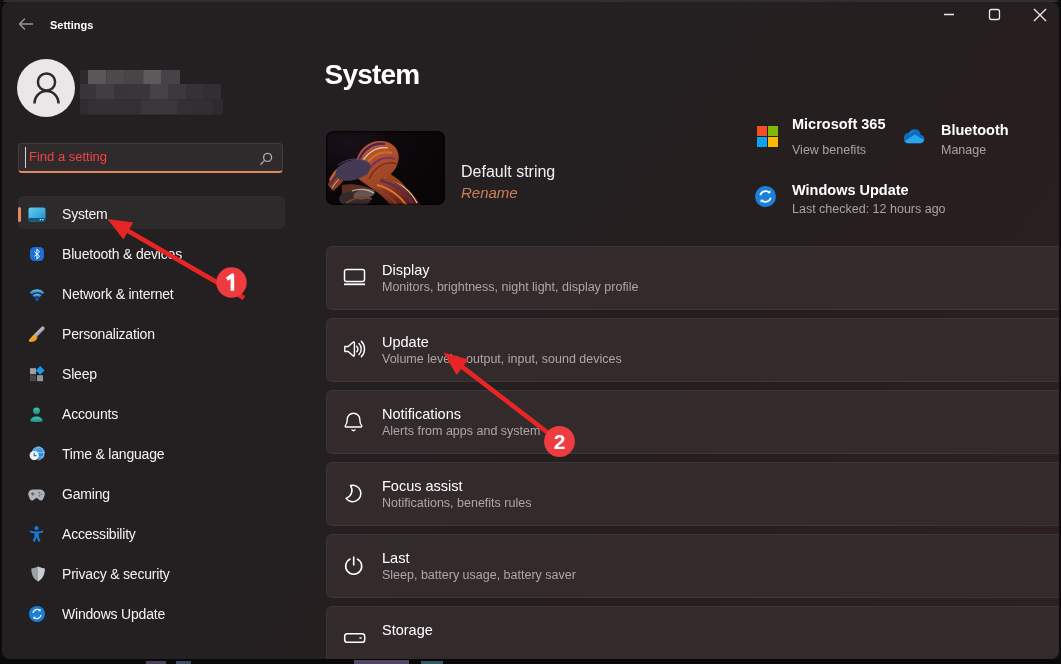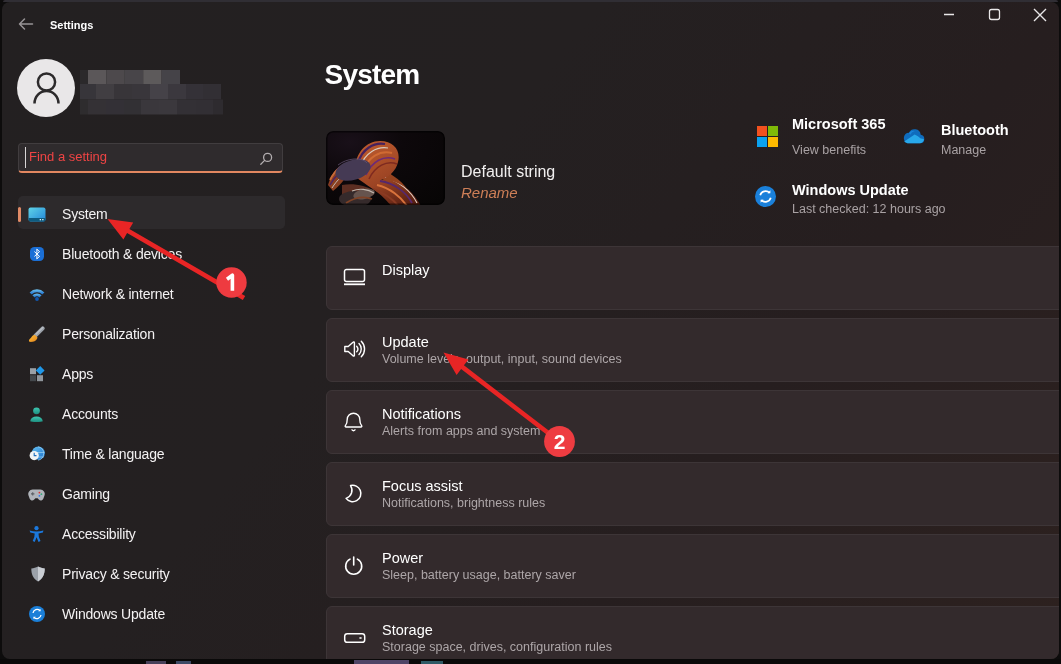--- a/index.html
+++ b/index.html
@@ -156,21 +156,21 @@
 </svg>
           <div class="lbl">Personalization</div>
         </div>
         <div class="navitem" style="top:356px">
           <svg width="16" height="16" viewBox="0 0 16 16" style="position:absolute;left:11px;top:10px">
  <rect x="1" y="2.2" width="6" height="6" fill="#9aa0a6"></rect>
  <rect x="1" y="9.2" width="6" height="6" fill="#44484c"></rect>
  <rect x="8" y="9.2" width="6" height="6" fill="#90969c"></rect>
  <rect x="8.1" y="1.3" width="6.2" height="6.2" transform="rotate(45 11.2 4.4)" fill="#1f97e8"></rect>
 </svg>
-          <div class="lbl">Apps</div>
+          <div class="lbl">Sleep</div>
         </div>
         <div class="navitem" style="top:396px">
           <svg width="15" height="15" viewBox="0 0 15 15" style="position:absolute;left:11px;top:11px">
  <defs>
               <linearGradient id="acg" x1="0" y1="0" x2="0" y2="1">
    <stop offset="0" stop-color="#3ec8b2"></stop>
                 <stop offset="1" stop-color="#1e8f80"></stop>
               </linearGradient>
             </defs>
  <circle cx="7.5" cy="3.8" r="3.4" fill="url(#acg)"></circle>
@@ -312,20 +312,21 @@
   <div class="infotitle" style="left:792px; top:182px;">Windows Update</div>
   <div class="infosub" style="left:792px; top:201.5px;">Last checked: 12 hours ago</div>
 
   <div id="cards">
         <div class="card" style="top:246px">
     <svg class="cico" viewBox="0 0 24 22" style="overflow:visible">
             <path d="M2.5 1.5 h16 a2 2 0 0 1 2 2 v8 a2 2 0 0 1-2 2 h-16 a2 2 0 0 1-2-2 v-8 a2 2 0 0 1 2-2z" fill="none" stroke="#fff" stroke-width="1.5"></path>
     <path d="M0 16.3 h21" stroke="#fff" stroke-width="1.8"></path>
           </svg>
     <div class="ct">Display</div>
+    <div class="cs">Monitors, brightness, night light, display profile</div>
     <svg class="chev" viewBox="0 0 9 13">
             <path d="M1.5 1.5 L7 6.5 L1.5 11.5" fill="none" stroke="#d5d2d3" stroke-width="1.5" stroke-linecap="round" stroke-linejoin="round"></path>
           </svg>
   </div>
         <div class="card" style="top:318px">
     <svg class="cico" viewBox="0 0 24 22" style="overflow:visible">
             <path d="M0.8 6.5 h3.4 L9 2.2 a0.8 0.8 0 0 1 1.4 0.6 v12.4 a0.8 0.8 0 0 1-1.4 0.6 L4.2 11.5 H0.8z" fill="none" stroke="#fff" stroke-width="1.4" stroke-linejoin="round"></path>
     <path d="M12.7 6.2 a4.2 4.2 0 0 1 0 5.6 M15 3.6 a7.6 7.6 0 0 1 0 10.8 M17.3 1.2 a11 11 0 0 1 0 15.6" fill="none" stroke="#fff" stroke-width="1.4" stroke-linecap="round"></path>
           </svg>
     <div class="ct">Update</div>
@@ -345,43 +346,42 @@
             <path d="M1.5 1.5 L7 6.5 L1.5 11.5" fill="none" stroke="#d5d2d3" stroke-width="1.5" stroke-linecap="round" stroke-linejoin="round"></path>
           </svg>
   </div>
         <div class="card" style="top:462px">
     <svg class="cico" viewBox="0 0 24 22" style="overflow:visible">
             <g transform="rotate(-15 9.5 10) translate(19,0) scale(-1,1)">
               <path d="M10.2 1.1 a8.2 8.2 0 1 0 7.6 11.2 a8.4 8.4 0 0 1-7.6-11.2z" fill="none" stroke="#fff" stroke-width="1.5" stroke-linejoin="round"></path>
             </g>
           </svg>
     <div class="ct">Focus assist</div>
-    <div class="cs">Notifications, brightness rules</div>
+    <div class="cs">Notifications, benefits rules</div>
     <svg class="chev" viewBox="0 0 9 13">
             <path d="M1.5 1.5 L7 6.5 L1.5 11.5" fill="none" stroke="#d5d2d3" stroke-width="1.5" stroke-linecap="round" stroke-linejoin="round"></path>
           </svg>
   </div>
         <div class="card" style="top:534px">
     <svg class="cico" viewBox="0 0 24 22" style="overflow:visible">
             <path d="M9.7 1 v8" stroke="#fff" stroke-width="1.6" stroke-linecap="round"></path>
     <path d="M6 3.1 a8 8 0 1 0 7.4 0" fill="none" stroke="#fff" stroke-width="1.6" stroke-linecap="round"></path>
           </svg>
-    <div class="ct">Power</div>
+    <div class="ct">Last</div>
     <div class="cs">Sleep, battery usage, battery saver</div>
     <svg class="chev" viewBox="0 0 9 13">
             <path d="M1.5 1.5 L7 6.5 L1.5 11.5" fill="none" stroke="#d5d2d3" stroke-width="1.5" stroke-linecap="round" stroke-linejoin="round"></path>
           </svg>
   </div>
         <div class="card" style="top:606px">
     <svg class="cico" viewBox="0 0 24 22" style="overflow:visible">
             <rect x="0.7" y="5.7" width="20" height="8.6" rx="2.6" fill="none" stroke="#fff" stroke-width="1.5"></rect>
     <rect x="15.2" y="9.2" width="2.6" height="1.6" rx="0.8" fill="#fff"></rect>
           </svg>
     <div class="ct">Storage</div>
-    <div class="cs">Storage space, drives, configuration rules</div>
     <svg class="chev" viewBox="0 0 9 13">
             <path d="M1.5 1.5 L7 6.5 L1.5 11.5" fill="none" stroke="#d5d2d3" stroke-width="1.5" stroke-linecap="round" stroke-linejoin="round"></path>
           </svg>
   </div>
       </div>
 </div>
   </div>
 
 <div class="abs" style="left:3px; top:0; width:1055px; height:2px; background:#302e34; border-radius:8px 8px 0 0;"></div>
 <div class="bstrip">

